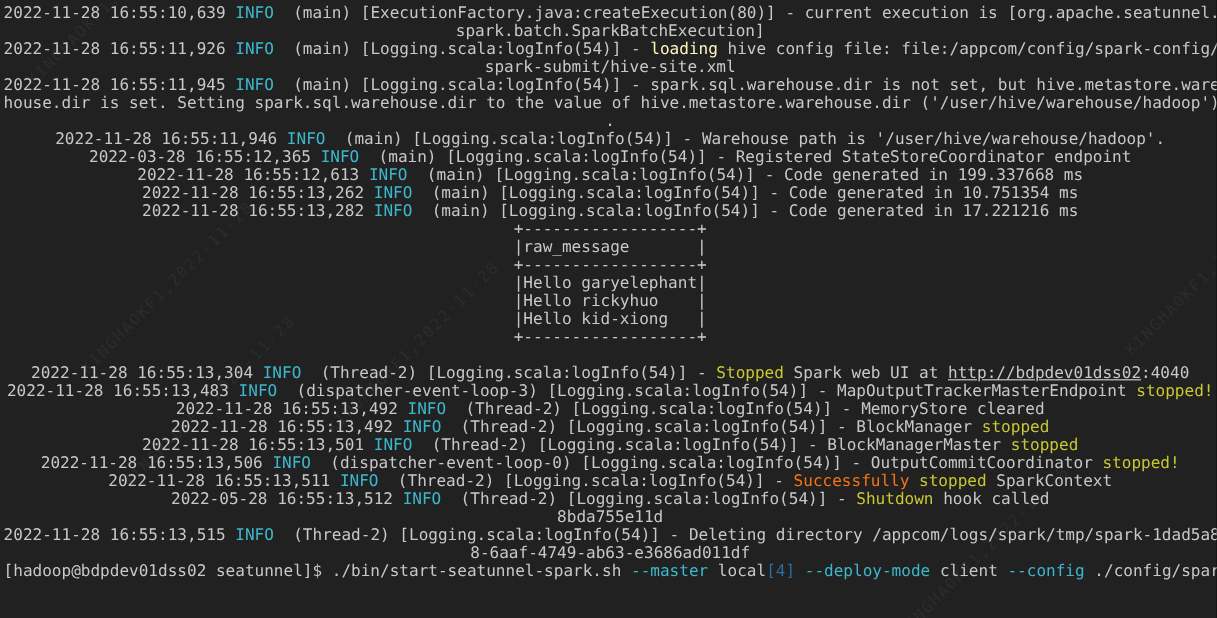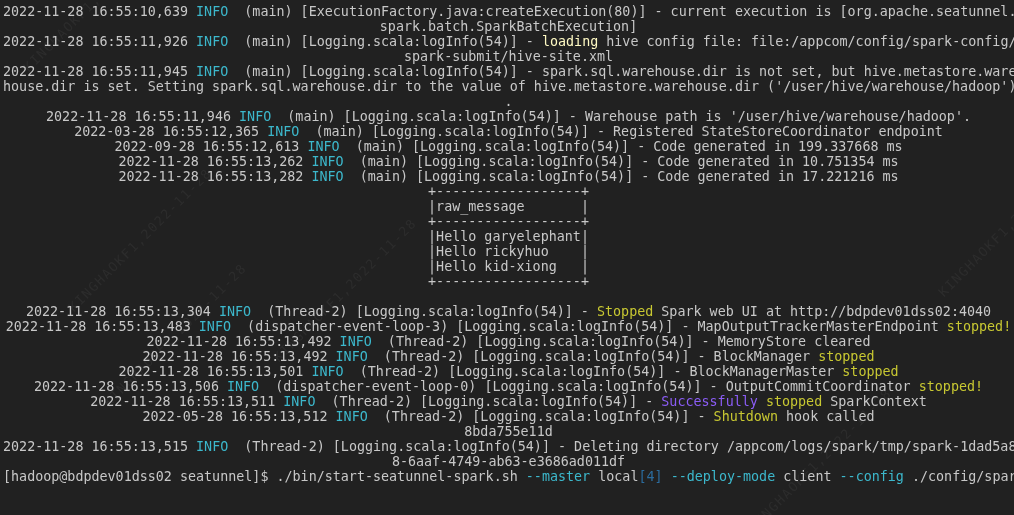--- a/index.html
+++ b/index.html
@@ -41,37 +41,37 @@
   <div class="content">
       <div class="line"><span>2022-11-28 16:55:10,639 </span><span style="color: rgb(60, 184, 204);">INFO</span><span>  (main) [ExecutionFactory.java:createExecution(80)] - current execution is [org.apache.seatunnel.</span></div>
       <div class="line"><span>spark.batch.SparkBatchExecution]</span></div>
       <div class="line"><span>2022-11-28 16:55:11,926 </span><span style="color: rgb(60, 184, 204);">INFO</span><span>  (main) [Logging.scala:logInfo(54)] - </span><span style="color: #fef9c3;">loading</span><span> hive config file: file:/appcom/config/spark-config/</span></div>
       <div class="line"><span>spark-submit/hive-site.xml</span></div>
       <div class="line"><span>2022-11-28 16:55:11,945 </span><span style="color: rgb(60, 184, 204);">INFO</span><span>  (main) [Logging.scala:logInfo(54)] - spark.sql.warehouse.dir is not set, but hive.metastore.ware</span></div>
       <div class="line"><span>house.dir is set. Setting spark.sql.warehouse.dir to the value of hive.metastore.warehouse.dir ('/user/hive/warehouse/hadoop')</span></div>
       <div class="line"><span>.</span></div>
       <div class="line"><span>2022-11-28 16:55:11,946 </span><span style="color: rgb(60, 184, 204);">INFO</span><span>  (main) [Logging.scala:logInfo(54)] - Warehouse path is '/user/hive/warehouse/hadoop'.</span></div>
       <div class="line"><span>2022-03-28 16:55:12,365 </span><span style="color: rgb(60, 184, 204);">INFO</span><span>  (main) [Logging.scala:logInfo(54)] - Registered StateStoreCoordinator endpoint</span></div>
-      <div class="line"><span>2022-09-28 16:55:12,613 </span><span style="color: rgb(60, 184, 204);">INFO</span><span>  (main) [Logging.scala:logInfo(54)] - Code generated in 199.337668 ms</span></div>
+      <div class="line"><span>2022-11-28 16:55:12,613 </span><span style="color: rgb(60, 184, 204);">INFO</span><span>  (main) [Logging.scala:logInfo(54)] - Code generated in 199.337668 ms</span></div>
       <div class="line"><span>2022-11-28 16:55:13,262 </span><span style="color: rgb(60, 184, 204);">INFO</span><span>  (main) [Logging.scala:logInfo(54)] - Code generated in 10.751354 ms</span></div>
       <div class="line"><span>2022-11-28 16:55:13,282 </span><span style="color: rgb(60, 184, 204);">INFO</span><span>  (main) [Logging.scala:logInfo(54)] - Code generated in 17.221216 ms</span></div>
       <div class="line"><span>+------------------+</span></div>
       <div class="line"><span>|raw_message       |</span></div>
       <div class="line"><span>+------------------+</span></div>
       <div class="line"><span>|Hello garyelephant|</span></div>
       <div class="line"><span>|Hello rickyhuo    |</span></div>
       <div class="line"><span>|Hello kid-xiong   |</span></div>
       <div class="line"><span>+------------------+</span></div>
       <div class="line"></div>
-      <div class="line"><span>2022-11-28 16:55:13,304 </span><span style="color: rgb(60, 184, 204);">INFO</span><span>  (Thread-2) [Logging.scala:logInfo(54)] - </span><span style="color: rgb(200, 200, 50);">Stopped</span><span> Spark web UI at </span><span style=" margin-top: 12px;">http://bdpdev01dss02</span><span>:4040</span></div>
+      <div class="line"><span>2022-11-28 16:55:13,304 </span><span style="color: rgb(60, 184, 204);">INFO</span><span>  (Thread-2) [Logging.scala:logInfo(54)] - </span><span style="color: rgb(200, 200, 50);">Stopped</span><span> Spark web UI at </span><span style="text-decoration: underline; margin-top: 12px;">http://bdpdev01dss02</span><span>:4040</span></div>
       <div class="line"><span>2022-11-28 16:55:13,483 </span><span style="color: rgb(60, 184, 204);">INFO</span><span>  (dispatcher-event-loop-3) [Logging.scala:logInfo(54)] - MapOutputTrackerMasterEndpoint </span><span style="color: rgb(200, 200, 50);">stopped!</span></div>
       <div class="line"><span>2022-11-28 16:55:13,492 </span><span style="color: rgb(60, 184, 204);">INFO</span><span>  (Thread-2) [Logging.scala:logInfo(54)] - MemoryStore cleared</span></div>
       <div class="line"><span>2022-11-28 16:55:13,492 </span><span style="color: rgb(60, 184, 204);">INFO</span><span>  (Thread-2) [Logging.scala:logInfo(54)] - BlockManager </span><span style="color: rgb(200, 200, 50);">stopped</span></div>
       <div class="line"><span>2022-11-28 16:55:13,501 </span><span style="color: rgb(60, 184, 204);">INFO</span><span>  (Thread-2) [Logging.scala:logInfo(54)] - BlockManagerMaster </span><span style="color: rgb(200, 200, 50);">stopped</span></div>
       <div class="line"><span>2022-11-28 16:55:13,506 </span><span style="color: rgb(60, 184, 204);">INFO</span><span>  (dispatcher-event-loop-0) [Logging.scala:logInfo(54)] - OutputCommitCoordinator </span><span style="color: rgb(200, 200, 50);">stopped!</span></div>
-      <div class="line"><span>2022-11-28 16:55:13,511 </span><span style="color: rgb(60, 184, 204);">INFO</span><span>  (Thread-2) [Logging.scala:logInfo(54)] - </span><span style="color: #8b5cf6;">Successfully</span><span> </span><span style="color: rgb(200, 200, 50);">stopped</span><span> SparkContext</span></div>
+      <div class="line"><span>2022-11-28 16:55:13,511 </span><span style="color: rgb(60, 184, 204);">INFO</span><span>  (Thread-2) [Logging.scala:logInfo(54)] - </span><span style="color: #f97316;">Successfully</span><span> </span><span style="color: rgb(200, 200, 50);">stopped</span><span> SparkContext</span></div>
       <div class="line"><span>2022-05-28 16:55:13,512 </span><span style="color: rgb(60, 184, 204);">INFO</span><span>  (Thread-2) [Logging.scala:logInfo(54)] - </span><span style="color: rgb(200, 200, 50);">Shutdown</span><span> hook called</span></div>
       <div class="line"><span>8bda755e11d</span></div>
       <div class="line"><span>2022-11-28 16:55:13,515 </span><span style="color: rgb(60, 184, 204);">INFO</span><span>  (Thread-2) [Logging.scala:logInfo(54)] - Deleting directory /appcom/logs/spark/tmp/spark-1dad5a8</span></div>
       <div class="line"><span>8-6aaf-4749-ab63-e3686ad011df</span></div>
       <div class="line"><span>[hadoop@bdpdev01dss02 seatunnel]$ </span><span>./bin/start-seatunnel-spark.sh </span><span style="color: rgb(60, 184, 204);">--master</span><span> local</span><span style="color: rgb(43, 108, 158);">[4]</span><span> </span><span style="color: rgb(60, 184, 204);">--deploy-mode</span><span> client </span><span style="color: rgb(60, 184, 204);">--config</span><span> ./config/spar</span></div>
     </div>
 </div>
 
 </body></html>

